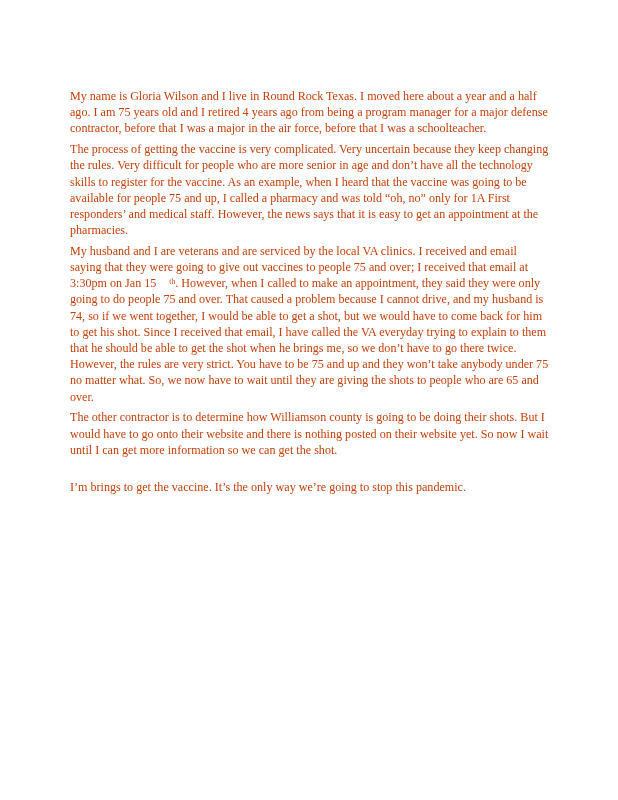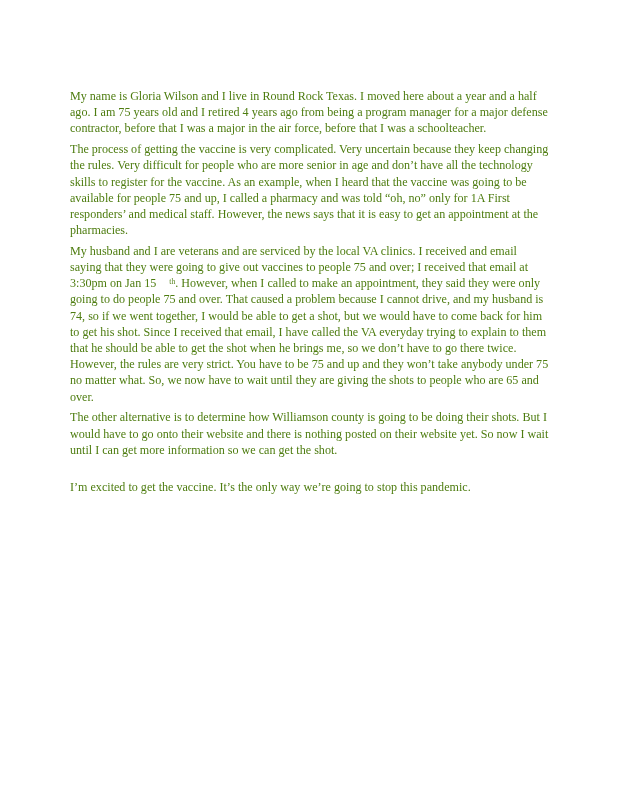--- a/index.html
+++ b/index.html
@@ -10,21 +10,21 @@
   .page {
     position: relative;
     width: 618px;
     height: 800px;
     box-sizing: border-box;
     background: #ffffff;
     padding: 88px 68px 40px 70px;
     font-family: "Liberation Serif", "DejaVu Serif", serif;
     font-size: 12.1px;
     line-height: 16.2px;
-    color: #4d7c0f;
+    color: #c2410c;
     text-align: left;
     overflow: hidden;
   }
   .page p {
     margin: 0 0 4.5px 0;
   }
   .page p.para-gap {
     margin-top: 21px;
   }
   .page sup {
@@ -40,16 +40,16 @@
 <body>
 
 <div class="page">
   <p>My name is Gloria Wilson and I live in Round Rock Texas. I moved here about a year and a half ago. I am 75 years old and I retired 4 years ago from being a program manager for a major defense contractor, before that I was a major in the air force, before that I was a schoolteacher.</p>
 
   <p>The process of getting the vaccine is very complicated. Very uncertain because they keep changing the rules. Very difficult for people who are more senior in age and don’t have all the technology skills to register for the vaccine. As an example, when I heard that the vaccine was going to be available for people 75 and up, I called a pharmacy and was told “oh, no” only for 1A First responders’ and medical staff. However, the news says that it is easy to get an appointment at the pharmacies.</p>
 
 
   <p><span>My husband and I are veterans and are serviced by the local VA clinics. I received and email saying that they were going to give out vaccines to people 75 and over; I received that email at 3:30pm on Jan 15</span><sup>th</sup><span>. However, when I called to make an appointment, they said they were only going to do people 75 and over. That caused a problem because I cannot drive, and my husband is 74, so if we went together, I would be able to get a shot, but we would have to come back for him to get his shot. Since I received that email, I have called the VA everyday trying to explain to them that he should be able to get the shot when he brings me, so we don’t have to go there twice. However, the rules are very strict. You have to be 75 and up and they won’t take anybody under 75 no matter what. So, we now have to wait until they are giving the shots to people who are 65 and over.</span></p>
 
-  <p>The other alternative is to determine how Williamson county is going to be doing their shots. But I would have to go onto their website and there is nothing posted on their website yet. So now I wait until I can get more information so we can get the shot.</p>
+  <p>The other contractor is to determine how Williamson county is going to be doing their shots. But I would have to go onto their website and there is nothing posted on their website yet. So now I wait until I can get more information so we can get the shot.</p>
 
-  <p class="para-gap">I’m excited to get the vaccine. It’s the only way we’re going to stop this pandemic.</p>
+  <p class="para-gap">I’m brings to get the vaccine. It’s the only way we’re going to stop this pandemic.</p>
 </div>
 
 </body></html>

